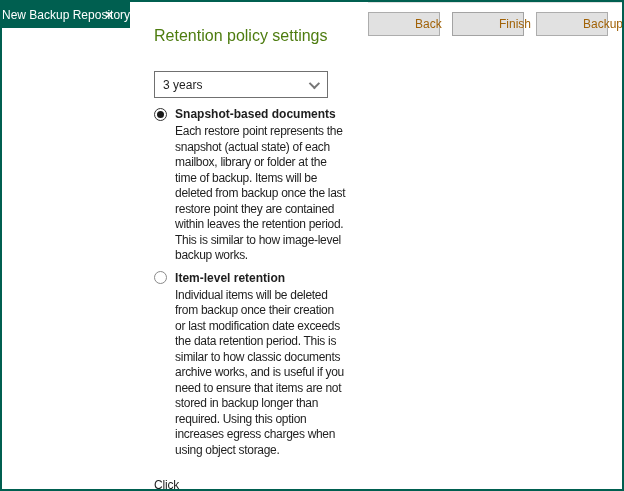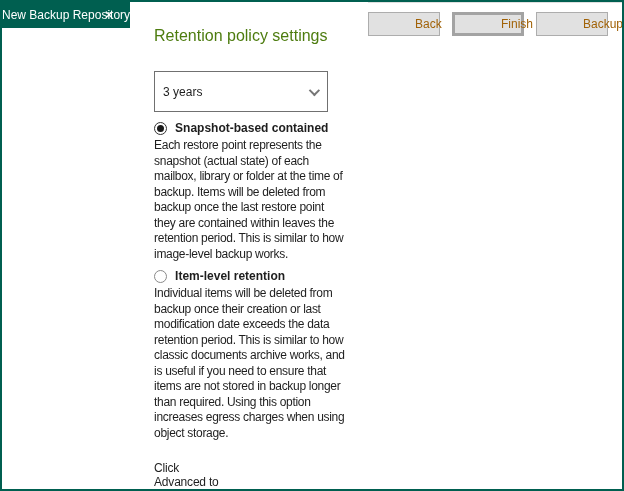--- a/index.html
+++ b/index.html
@@ -50,21 +50,21 @@
     font-weight: 400;
     color: #4d7c0f;
     margin-bottom: 26px;
   }
   .field-label {
     font-size: 12px;
     margin-bottom: 9px;
   }
   .select {
     width: 174px;
-    height: 41px;
+    height: 27px;
     border: 1px solid #707070;
     background: #fff;
     display: flex;
     align-items: center;
     justify-content: space-between;
     padding: 0 10px 0 8px;
     font-size: 12px;
     cursor: default;
   }
   .chevron {
@@ -93,20 +93,21 @@
   .option.selected .radio { border-color: #333; }
   .option.selected .radio::after {
     content: "";
     position: absolute;
     left: 2px; top: 2px; right: 2px; bottom: 2px;
     border-radius: 50%;
     background: #1a1a1a;
   }
   .option-title { font-size: 12px; font-weight: bold; }
   .option-desc {
+    margin-left: 21px;
     margin-top: 3px;
     font-size: 12px;
     letter-spacing: -0.3px;
     line-height: 15.5px;
     max-width: 552px;
   }
   .advanced-row {
     margin-top: 20px;
     display: flex;
     align-items: center;
@@ -130,21 +131,21 @@
     flex-shrink: 0;
     border-top: 1px solid #dfdfdf;
     background: #fff;
     display: flex;
     align-items: center;
     justify-content: flex-end;
     gap: 12px;
     padding-right: 14px;
   }
   .btn-footer { width: 72px; }
-  .btn-default { border: 3px solid #a3a3a3; }
+  .btn-default { border: 1px solid #a3a3a3; }
 </style>
 </head>
 <body>
 
 <div class="dialog">
 
   <div class="titlebar">
     <span class="title">New Backup Repository</span>
     <span class="close-btn">✕</span>
   </div>
@@ -158,21 +159,21 @@
         <span>3 years</span>
         <span class="chevron"></span>
       </div>
     </div>
 
     <div class="radio-group">
 
       <div class="option selected">
         <div class="option-title-row">
           <span class="radio"></span>
-          <span class="option-title">Snapshot-based contained</span>
+          <span class="option-title">Snapshot-based documents</span>
         </div>
         <div class="option-desc">Each restore point represents the snapshot (actual state) of each mailbox, library or folder at the time of backup. Items will be deleted from backup once the last restore point they are contained within leaves the retention period. This is similar to how image-level backup works.</div>
       </div>
 
       <div class="option">
         <div class="option-title-row">
           <span class="radio"></span>
           <span class="option-title">Item-level retention</span>
         </div>
         <div class="option-desc">Individual items will be deleted from backup once their creation or last modification date exceeds the data retention period. This is similar to how classic documents archive works, and is useful if you need to ensure that items are not stored in backup longer than required. Using this option increases egress charges when using object storage.</div>

